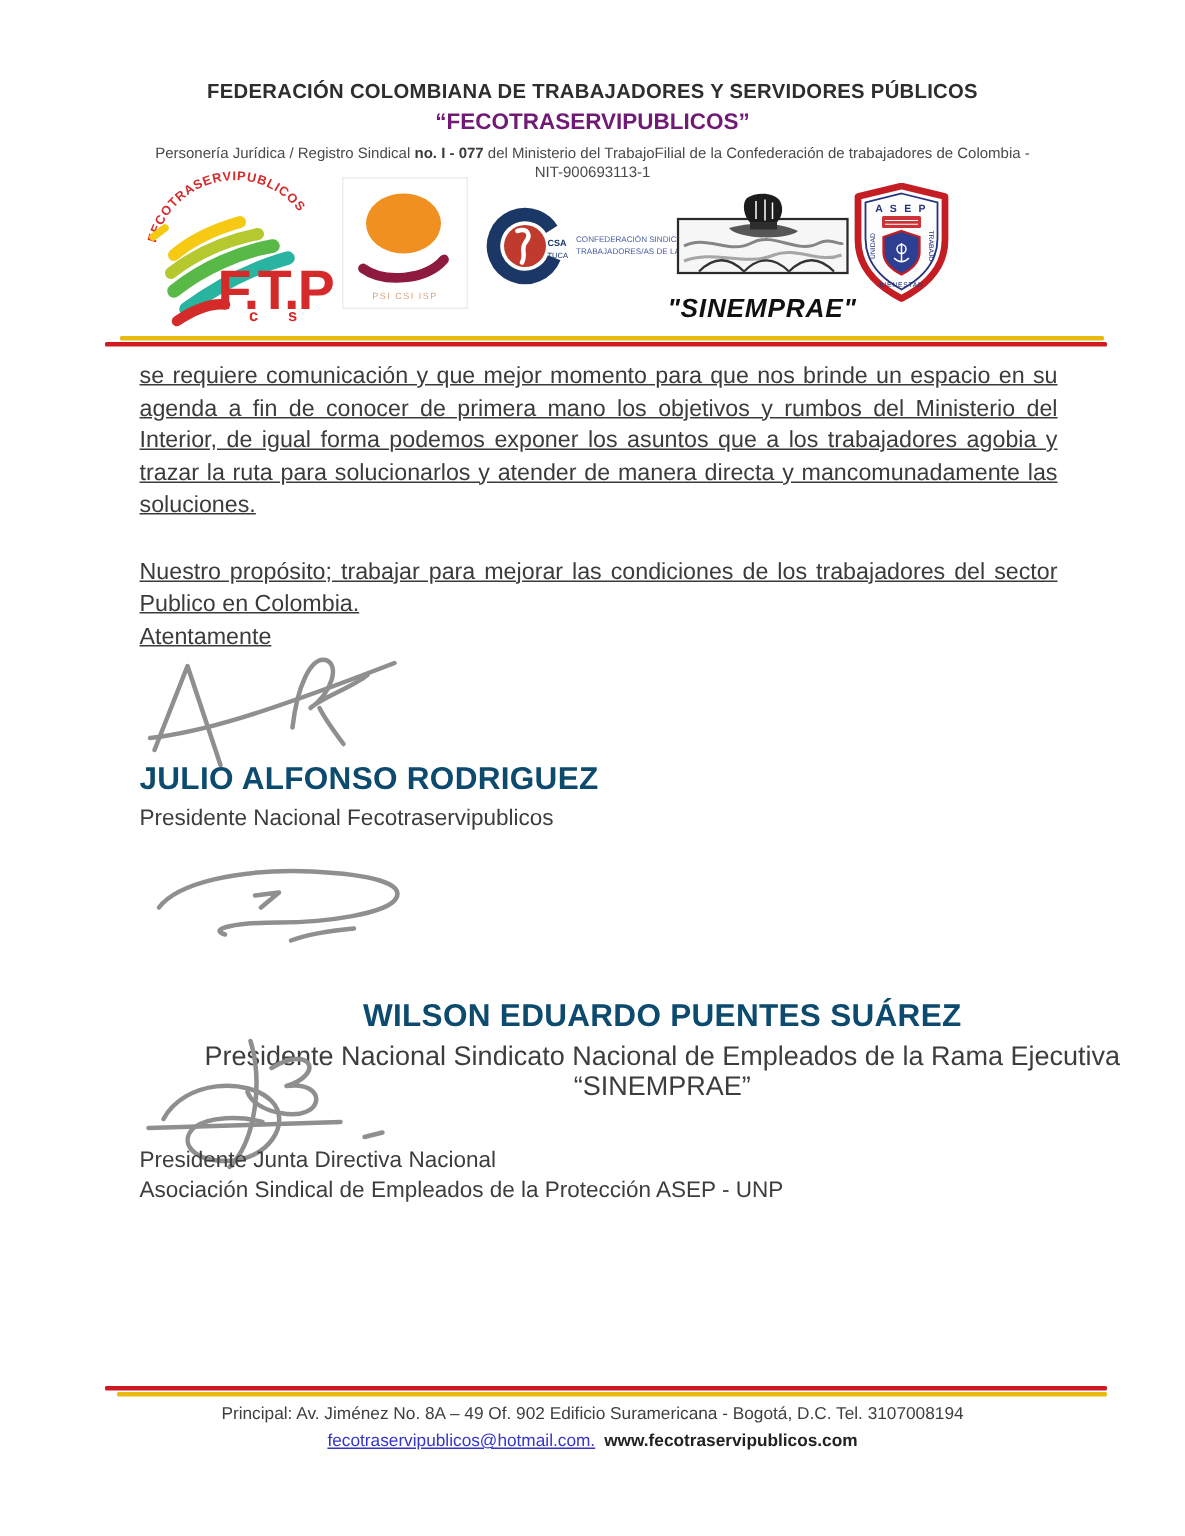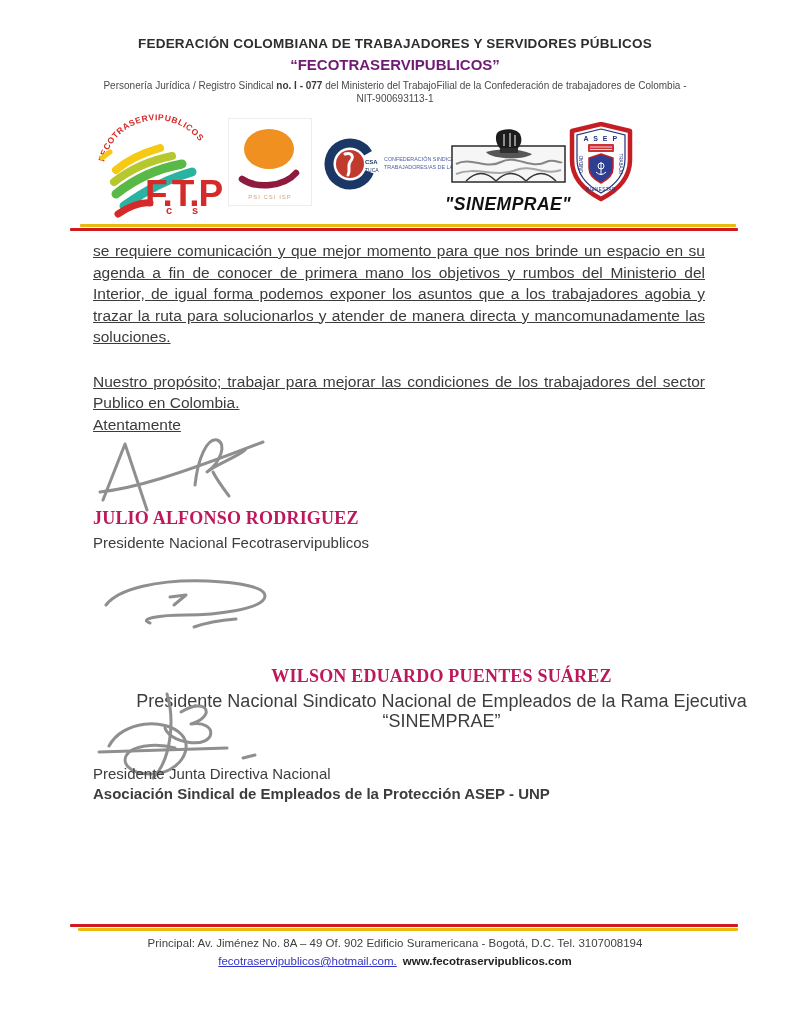--- a/index.html
+++ b/index.html
@@ -6,21 +6,21 @@
   .page{
     position:relative;
     width:790px;height:1024px;
     margin:0 auto;
     background:#ffffff;
     font-family:"Liberation Sans", sans-serif;
     color:#3b3b3b;
     overflow:hidden;
   }
   
-  .letterhead{position:absolute;top:36px;left:0;right:0;text-align:center;}
+  .letterhead{position:absolute;top:53px;left:0;right:0;text-align:center;}
   .org-title{font-size:13.5px;font-weight:bold;color:#2e2e2e;letter-spacing:.2px;margin:0;}
   .org-subtitle{font-size:15px;font-weight:bold;color:#701a75;margin:5px 0 0 0;}
   .legal-line{font-size:10px;color:#4a4a4a;margin-top:6px;line-height:13px;}
   .legal-line b{color:#3a3a3a;}
   
   .logo-band{position:absolute;top:108px;left:0;right:0;height:115px;}
   .logo{position:absolute;}
   .logo-ftp{left:88px;top:0;}
   .logo-psi{left:228px;top:10px;width:84px;height:88px;background:#fff;border:1px solid #efeceb;box-sizing:border-box;}
   .logo-csa{left:320px;top:20px;}
@@ -42,21 +42,21 @@
   
   .body-copy{position:absolute;top:240px;left:93px;width:612px;font-size:15.5px;line-height:21.5px;color:#3b3b3b;}
   .body-copy p{margin:0;text-align:justify;text-decoration:underline;}
   .body-copy .para2{margin-top:23px;}
   .closing{margin-top:16px;text-align:left;}
   
   .sig{position:absolute;}
   .sig svg{display:block;}
   .sig-stroke{fill:none;stroke:#8f8f8f;stroke-width:3;stroke-linecap:round;stroke-linejoin:round;}
   .sig-block{position:absolute;left:93px;}
-  .sig-name{font-size:18px;font-weight:bold;color:#be185d;letter-spacing:.2px;font-family:Liberation Serif, serif;}
+  .sig-name{font-size:21px;font-weight:bold;color:#0c4a6e;letter-spacing:.2px;}
   .sig-title{font-size:15px;color:#3d3d3d;margin-top:4px;line-height:20px;}
   .sig-title.small{font-size:18px;}
   
   .footer-text{position:absolute;top:936px;left:0;right:0;text-align:center;font-size:11.5px;color:#3f3f3f;line-height:15px;}
   .footer-links{margin-top:3px;}
   .email-link{color:#3434c8;text-decoration:underline;}
   .website{font-weight:bold;color:#222;margin-left:6px;}
   
   svg text{font-family:"Liberation Sans", sans-serif;}
 </style>
@@ -191,21 +191,21 @@
     <svg width="180" height="92" viewBox="0 0 180 92">
       <path class="sig-stroke" d="M72,4 C80,30 76,70 58,88"></path>
       <path class="sig-stroke" d="M86,22 C112,6 122,26 96,34 C124,30 122,58 92,52 C80,50 72,44 70,38"></path>
       <path class="sig-stroke" d="M14,56 C28,30 70,28 86,44 C100,58 84,84 56,84 C34,84 24,72 34,62 C44,54 66,54 80,58"></path>
       <path class="sig-stroke" d="M4,62 L132,58"></path>
       <path class="sig-stroke" d="M148,68 L160,65"></path>
     </svg>
   </div>
   <div class="sig-block" style="top:760px;">
     <div class="sig-title">Presidente Junta Directiva Nacional</div>
-    <div class="sig-title" style="margin-top:0;font-weight:bold;">Asociación Sindical de Empleados de la Protección ASEP - UNP</div>
+    <div class="sig-title" style="margin-top:0;">Asociación Sindical de Empleados de la Protección ASEP - UNP</div>
   </div>
 
   <div class="divider divider-bottom">
     <div class="bar bar-red"></div>
     <div class="bar bar-yellow"></div>
   </div>
 
   <div class="footer-text">
     <div>Principal: Av. Jiménez No. 8A – 49 Of. 902 Edificio Suramericana - Bogotá, D.C. Tel. 3107008194</div>
     <div class="footer-links">

